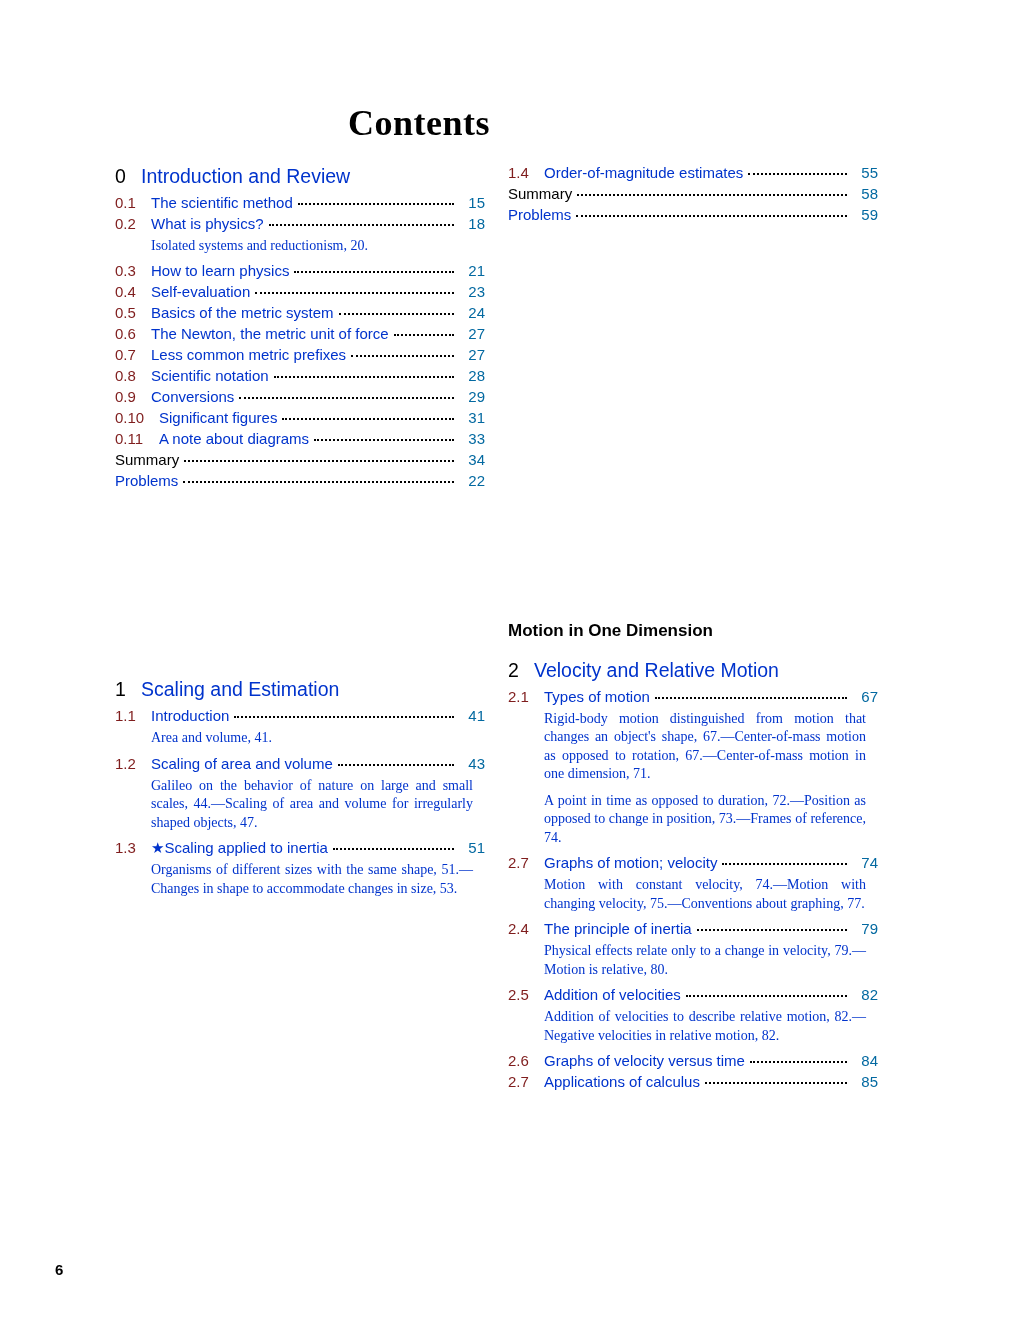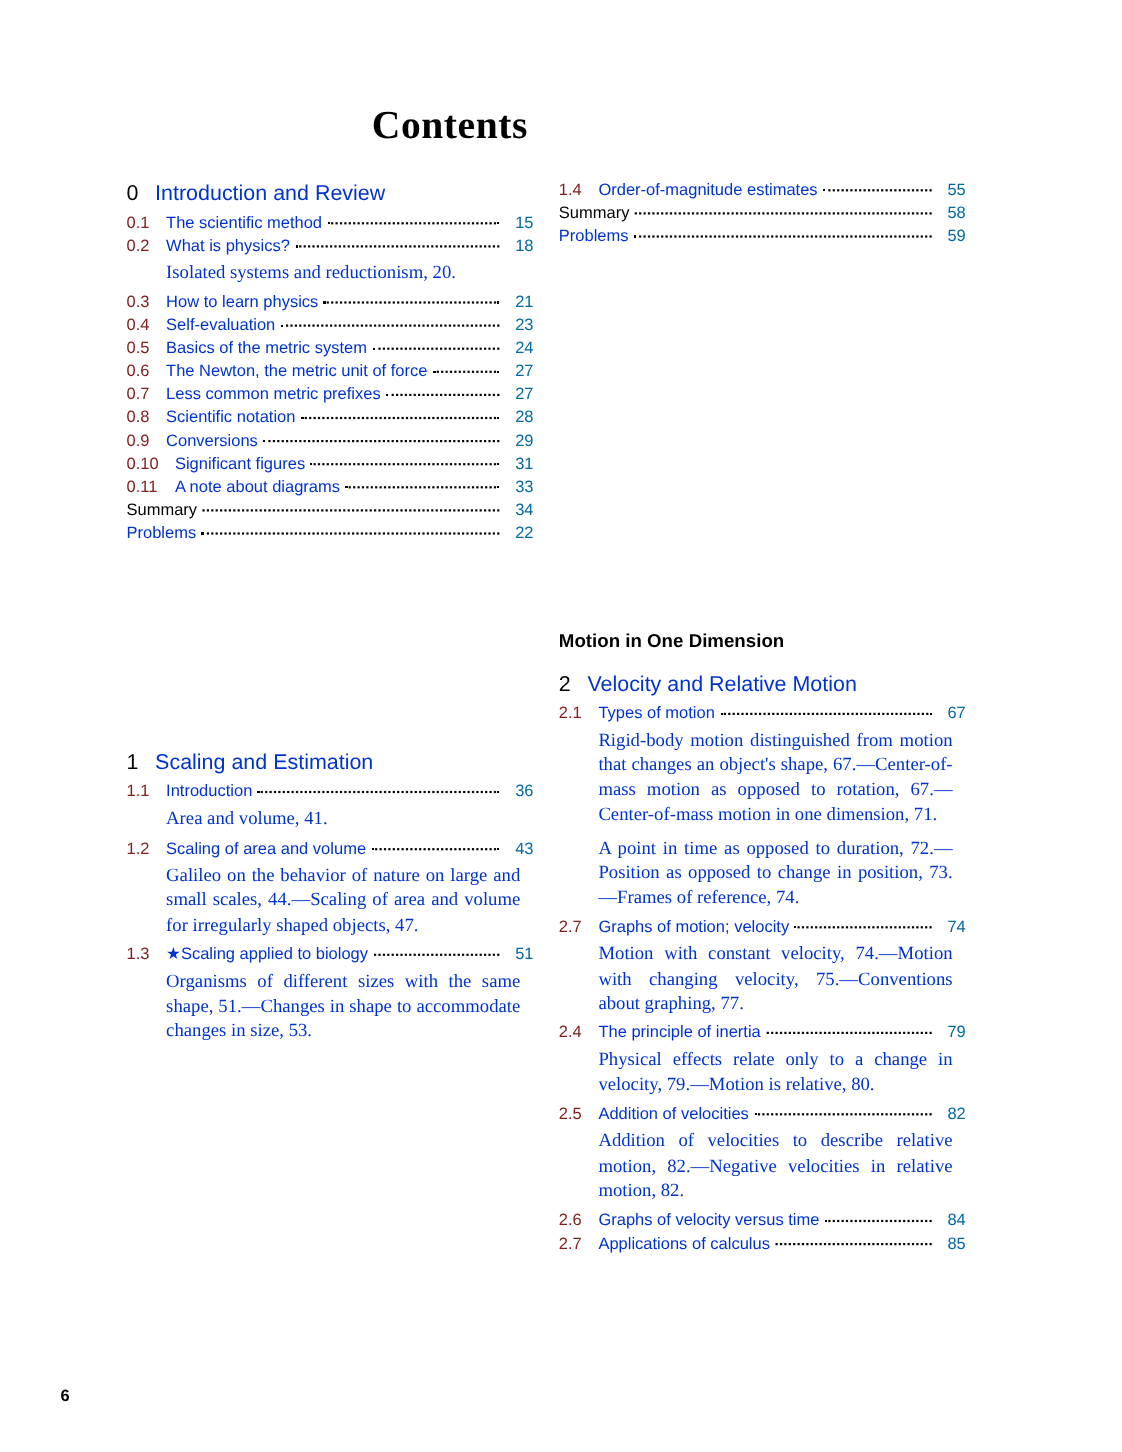--- a/index.html
+++ b/index.html
@@ -20,21 +20,21 @@
     width: 1020px;
     height: 1320px;
     box-sizing: border-box;
   }
   .title {
     text-align: center;
     font-family: "Liberation Serif", serif;
     font-weight: bold;
     font-size: 36px;
     letter-spacing: 0.5px;
-    margin: 0;
+    margin: 10px;
     position: absolute;
     top: 92px;
     left: 0;
     width: 818px;
   }
   .columns {
     position: absolute;
     top: 165px;
     left: 0;
     width: 1020px;
@@ -66,20 +66,21 @@
     color: #0033cc;
     font-size: 19.5px;
   }
 
   
   .part-heading {
     font-size: 17px;
     font-weight: bold;
     color: #000000;
     margin-bottom: 18px;
+    margin-top: 48px;
   }
 
   
   .row {
     display: flex;
     align-items: baseline;
     font-size: 15px;
     line-height: 1.0;
     margin-bottom: 6px;
   }
@@ -111,21 +112,21 @@
   }
   .row.summary .sn { flex: 0 0 0px; }
   .row.summary .st { color: #000000; }
   .row.problems .sn { flex: 0 0 0px; }
   .row.problems .st { color: #0033cc; }
 
   
   .subdesc {
     font-family: "Liberation Serif", serif;
     color: #0033cc;
-    font-size: 17px;
+    font-size: 14px;
     line-height: 1.32;
     text-align: justify;
     margin: 1px 0 8px 36px;
     max-width: 322px;
   }
 
   .gap-large { height: 184px; }
 
   .folio {
     position: absolute;
@@ -248,35 +249,35 @@
 
       <div class="chapter">
         <span class="num">1</span>
         <span class="name">Scaling and Estimation</span>
       </div>
 
       <div class="row">
         <span class="sn">1.1</span>
         <span class="st">Introduction</span>
         <span class="leader"></span>
-        <span class="pg">36</span>
+        <span class="pg">41</span>
       </div>
       <div class="subdesc">Area and volume, 41.</div>
 
       <div class="row">
         <span class="sn">1.2</span>
         <span class="st">Scaling of area and volume</span>
         <span class="leader"></span>
         <span class="pg">43</span>
       </div>
       <div class="subdesc">Galileo on the behavior of nature on large and small scales, 44.—Scaling of area and volume for irregularly shaped objects, 47.</div>
 
       <div class="row">
         <span class="sn">1.3</span>
-        <span class="st">★Scaling applied to biology</span>
+        <span class="st">★Scaling applied to inertia</span>
         <span class="leader"></span>
         <span class="pg">51</span>
       </div>
       <div class="subdesc">Organisms of different sizes with the same shape, 51.—Changes in shape to accommodate changes in size, 53.</div>
 
     </div>
 
     <div class="col col-right">
 
       <div class="row">

